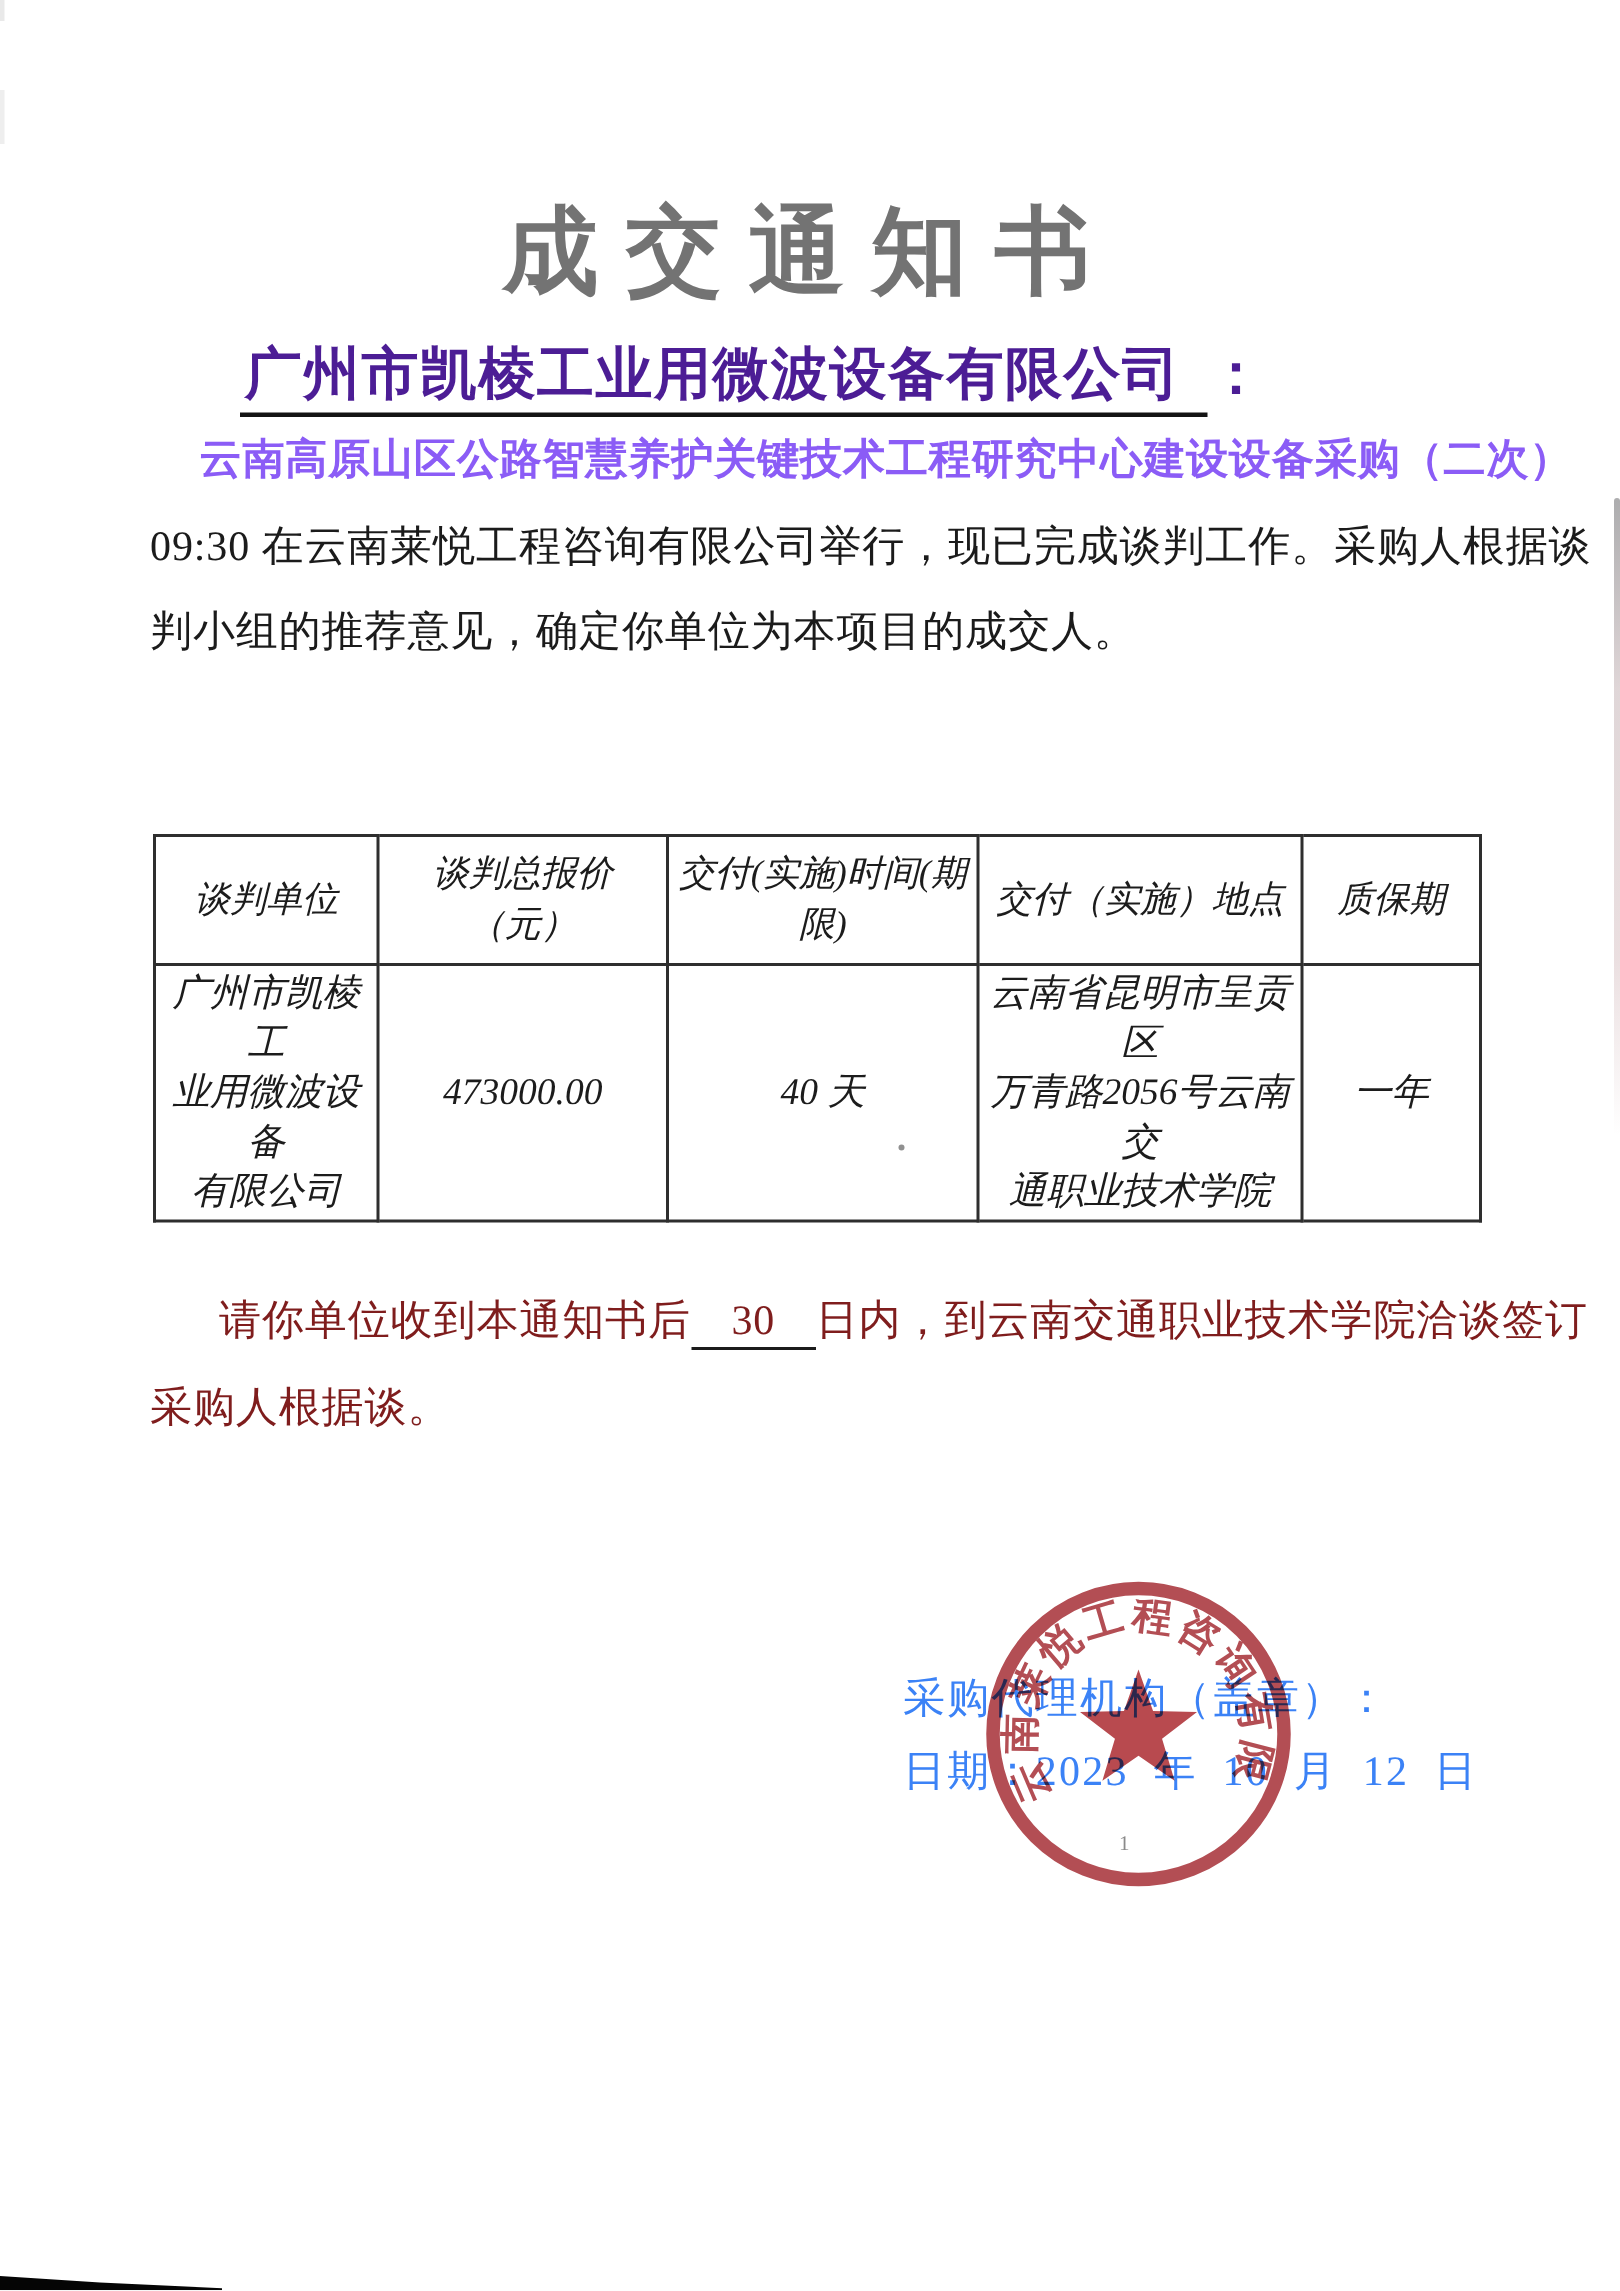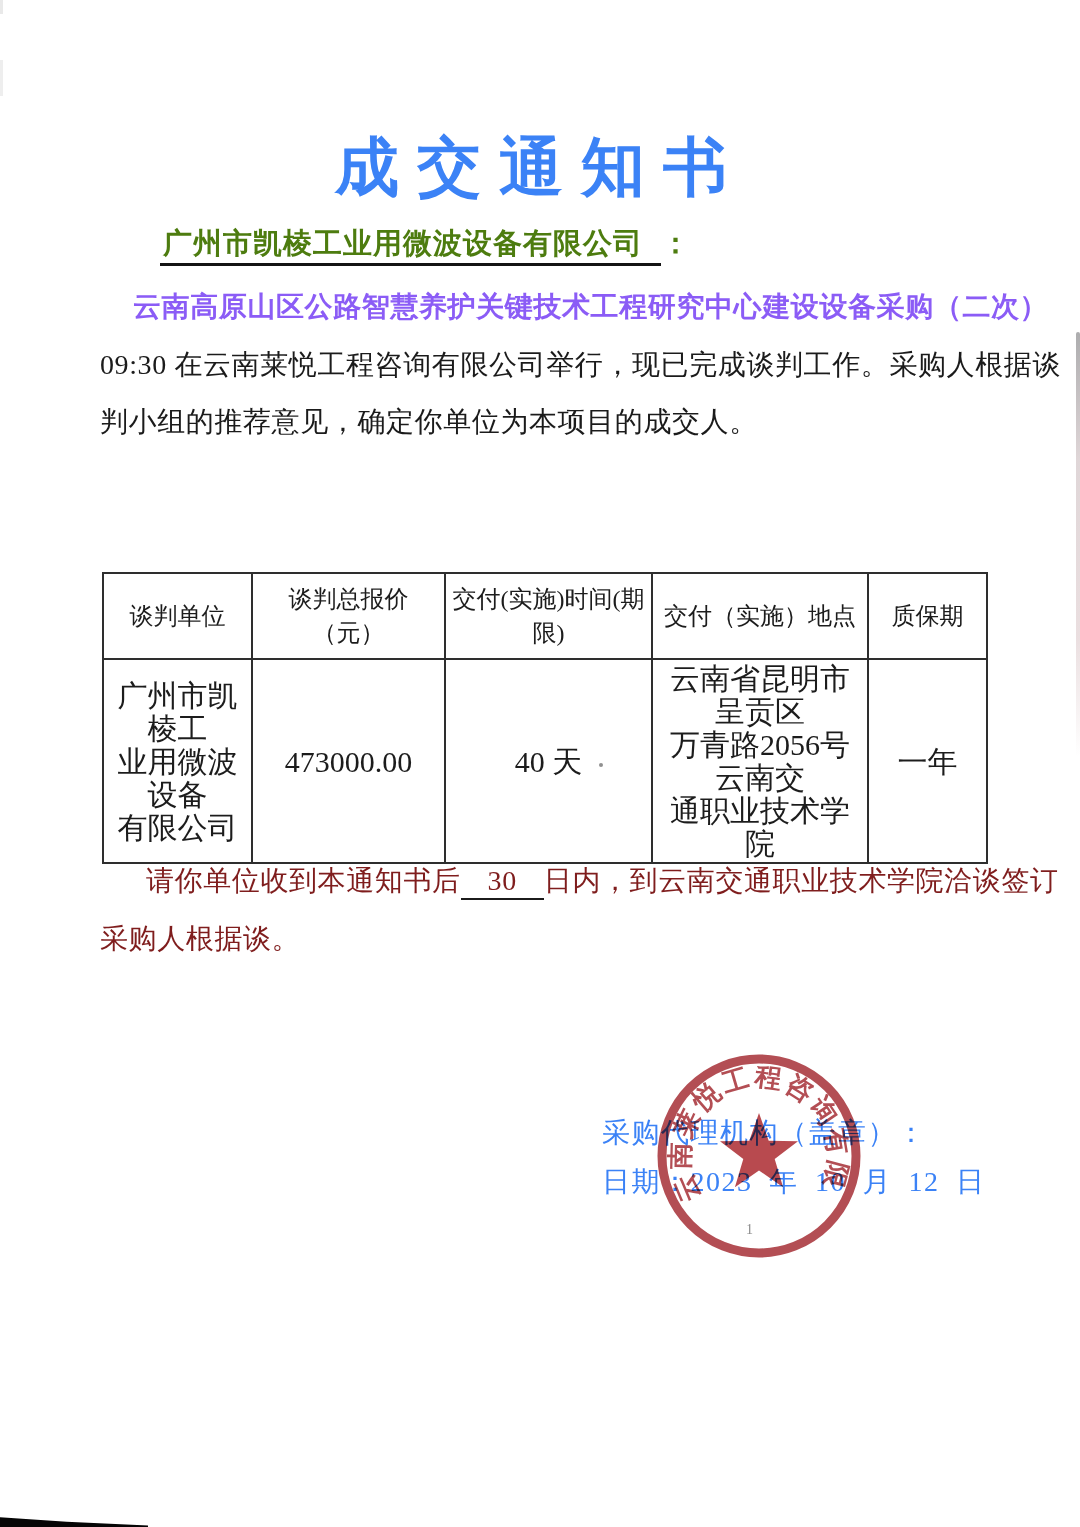--- a/index.html
+++ b/index.html
@@ -11,26 +11,26 @@
     background:#ffffff;
     overflow:hidden;
     font-family:"Liberation Serif","DejaVu Serif",serif;
     color:#1b1b1b;
   }
   
   .doc-title{
     position:absolute;top:124px;left:0;width:100%;
     text-align:center;
     font-size:64px;font-weight:800;letter-spacing:18px;
-    color:#3b82f6;
+    color:#737373;
   }
   
   .addressee{
     position:absolute;top:224px;left:160px;
-    font-size:29px;font-weight:bold;color:#4d7c0f;
+    font-size:38px;font-weight:bold;color:#4c1d95;
     letter-spacing:1px;white-space:nowrap;
   }
   .addressee .uline{
     border-bottom:3px solid #141414;
     padding:0 18px 4px 3px;
   }
   
   .para1{
     position:absolute;top:278px;left:100px;width:890px;
     font-size:28px;line-height:57.5px;letter-spacing:0.6px;
@@ -46,33 +46,34 @@
   }
   .para2 .pline{white-space:nowrap;}
   .p2-indent{padding-left:46px;}
   .days-underline{
     display:inline-block;
     border-bottom:2.5px solid #1b1b1b;
     padding:0 27px;line-height:34px;
   }
   
   .award-table{
-    position:absolute;top:572px;left:102px;
+    position:absolute;top:556px;left:102px;
     border-collapse:collapse;table-layout:fixed;
     width:884px;
+    font-style:italic;
   }
   .award-table td{
     border:2px solid #2e2e2e;
     text-align:center;vertical-align:middle;
     white-space:pre-line;
     padding:2px 3px;
     color:#1c1c1c;
   }
   .award-table tr.hdr td{height:80px;font-size:24px;line-height:34px;}
-  .award-table tr.bdy td{height:148px;font-size:30px;line-height:33px;}
+  .award-table tr.bdy td{height:148px;font-size:25px;line-height:33px;}
   
   .signature{
     position:absolute;top:1108px;left:602px;
     font-size:28px;line-height:49px;color:#3b82f6;
     letter-spacing:1.5px;word-spacing:8px;white-space:nowrap;
   }
   
   .stamp{
     position:absolute;top:1051px;left:654px;
     width:210px;height:210px;

